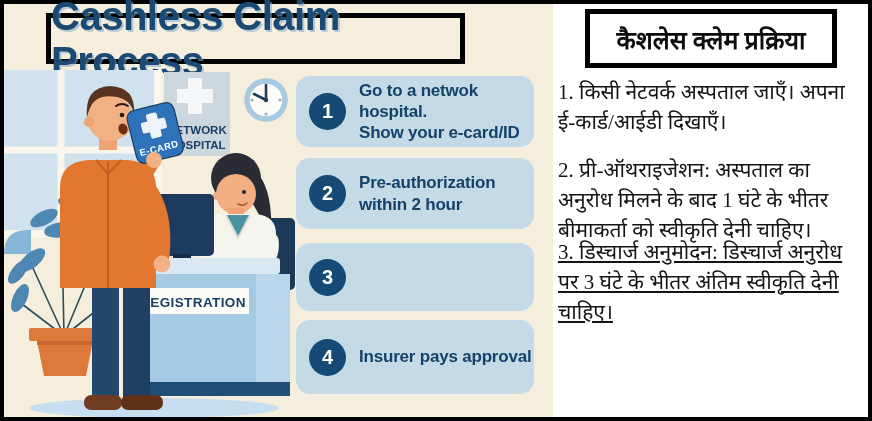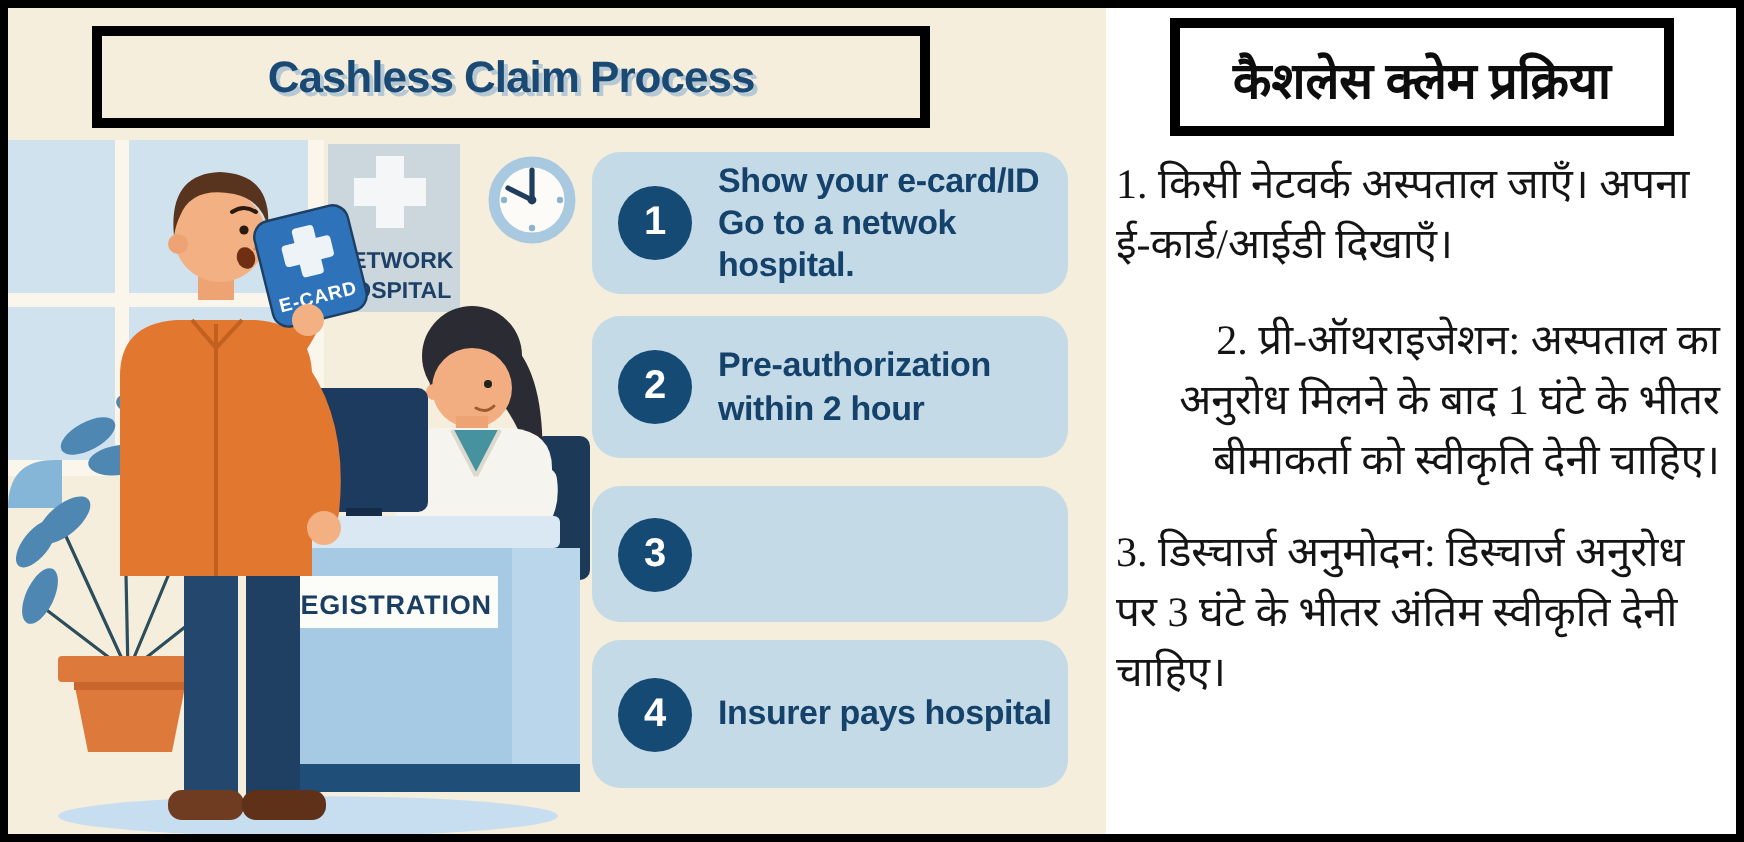--- a/index.html
+++ b/index.html
@@ -3,21 +3,21 @@
 <meta charset="utf-8">
 <style>
   html,body{margin:0;padding:0;background:#ffffff;}
   .canvas{position:relative;width:872px;height:421px;background:#000;overflow:hidden;
           font-family:"Liberation Sans",sans-serif;}
   .panel-left{position:absolute;left:4px;top:4px;width:549px;height:413px;background:#f6eedd;}
   .panel-right{position:absolute;left:553px;top:4px;width:315px;height:413px;background:#ffffff;}
 
   .title-en{position:absolute;left:46px;top:13px;width:419px;height:51px;box-sizing:border-box;
             border:5px solid #000;background:#f6eedd;display:flex;align-items:center;justify-content:center;
-            font-weight:bold;font-size:22px;color:#1a4a73;letter-spacing:-0.5px;
+            font-weight:bold;font-size:40px;color:#1a4a73;letter-spacing:-0.5px;
             text-shadow:2px 2px 0 rgba(127,169,203,.55);}
   .title-hi{position:absolute;left:585px;top:9px;width:252px;height:59px;box-sizing:border-box;
             border:5px solid #000;background:#fff;display:flex;align-items:center;justify-content:center;
             font-weight:bold;font-size:25px;color:#0d0d0d;font-family:"Liberation Serif",serif;}
 
   .illo{position:absolute;left:4px;top:70px;width:292px;height:347px;}
   .illo text{font-family:"Liberation Sans",sans-serif;}
 
   .card{position:absolute;left:296px;width:238px;background:#c4dae6;border-radius:14px;
         display:flex;align-items:center;gap:13px;padding-left:13px;box-sizing:border-box;}
@@ -157,22 +157,22 @@
       <text x="151" y="82" text-anchor="middle" font-size="9.5" font-weight="bold" fill="#ffffff" letter-spacing="0.5">E-CARD</text>
     </g>
     <circle cx="150" cy="90" r="8" fill="#f3b183"></circle>
   </svg>
 
   <div class="card" style="top:76px;height:71px;">
     <div class="badge">
       <span>1</span>
     </div>
     <div class="card-text">
+      <div>Go to a netwok hospital.</div>
       <div>Show your e-card/ID</div>
-      <div>Go to a netwok hospital.</div>
     </div>
   </div>
 
   <div class="card" style="top:158px;height:71px;">
     <div class="badge">
       <span>2</span>
     </div>
     <div class="card-text">
       <div>Pre-authorization</div>
       <div>within 2 hour</div>
@@ -183,21 +183,21 @@
     <div class="badge">
       <span>3</span>
     </div>
   </div>
 
   <div class="card" style="top:320px;height:74px;">
     <div class="badge">
       <span>4</span>
     </div>
     <div class="card-text">
-      <div>Insurer pays hospital</div>
+      <div>Insurer pays approval</div>
       <div></div>
     </div>
   </div>
 
   <p class="hi-item" style="top:78px;">1. किसी नेटवर्क अस्पताल जाएँ। अपना ई-कार्ड/आईडी दिखाएँ।</p>
-  <p class="hi-item" style="top:156px;text-align:right;">2. प्री-ऑथराइजेशन: अस्पताल का अनुरोध मिलने के बाद 1 घंटे के भीतर बीमाकर्ता को स्वीकृति देनी चाहिए।</p>
-  <p class="hi-item" style="top:262px;">3. डिस्चार्ज अनुमोदन: डिस्चार्ज अनुरोध पर 3 घंटे के भीतर अंतिम स्वीकृति देनी चाहिए।</p>
+  <p class="hi-item" style="top:156px;">2. प्री-ऑथराइजेशन: अस्पताल का अनुरोध मिलने के बाद 1 घंटे के भीतर बीमाकर्ता को स्वीकृति देनी चाहिए।</p>
+  <p class="hi-item" style="top:238px;text-decoration:underline;">3. डिस्चार्ज अनुमोदन: डिस्चार्ज अनुरोध पर 3 घंटे के भीतर अंतिम स्वीकृति देनी चाहिए।</p>
 </div>
 
 </body></html>

